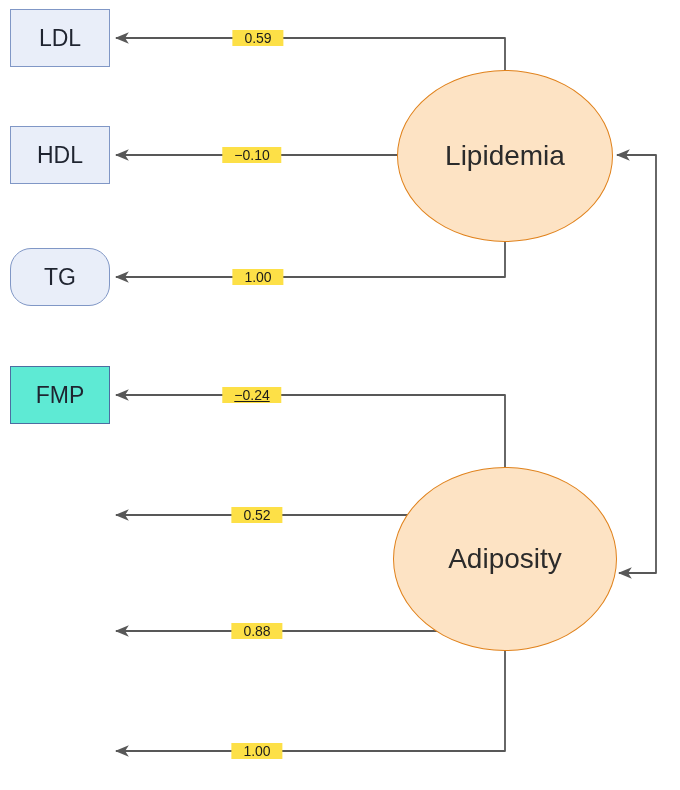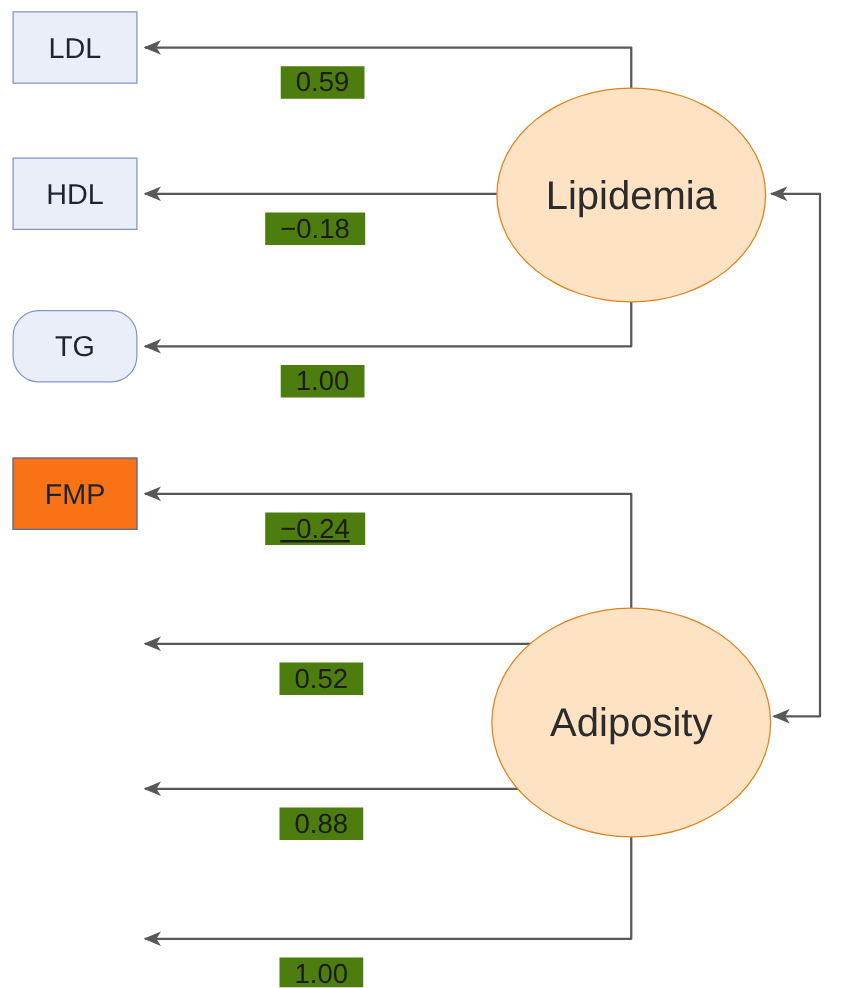--- a/index.html
+++ b/index.html
@@ -18,41 +18,40 @@
     left: 10px;
     width: 100px;
     height: 58px;
     display: flex;
     align-items: center;
     justify-content: center;
     font-size: 23px;
     color: #1f2430;
   }
   .ind-light { background: #e9eef9; border: 1.5px solid #8097c6; }
-  .ind-dark  { background: #f97316; border: 1.5px solid #4d6da1; text-align: center; }
+  .ind-dark  { background: #5eead4; border: 1.5px solid #4d6da1; text-align: center; }
   .latent {
     position: absolute;
     border-radius: 50%;
     background: #fde3c4;
     border: 1.7px solid #e0821c;
     display: flex;
     align-items: center;
     justify-content: center;
-    font-size: 32px;
+    font-size: 28px;
     color: #2b2b2b;
   }
   .loading {
     position: absolute;
     transform: translate(-50%, -50%);
-    background: #4d7c0f;
+    background: #fde047;
     padding: 0 12px;
-    font-size: 22px;
+    font-size: 14px;
     color: #1c1c1c;
     white-space: nowrap;
-    margin-top: 28px;
   }
 </style>
 </head>
 <body>
 
 <div class="canvas">
 
   <svg class="svg-layer" width="680" height="790" viewBox="0 0 680 790">
     <defs>
       <marker id="arrow" viewBox="0 0 12 10" refX="11" refY="5" markerWidth="14" markerHeight="12" markerUnits="userSpaceOnUse" orient="auto-start-reverse">
@@ -71,38 +70,38 @@
       <line x1="505" y1="631" x2="116" y2="631" marker-end="url(#arrow)"></line>
       <polyline points="505,573 505,751 116,751" marker-end="url(#arrow)"></polyline>
 
       <path d="M 617 155 L 656 155 L 656 573 L 619 573" marker-start="url(#arrow)" marker-end="url(#arrow)"></path>
     </g>
   </svg>
 
   <div class="latent" style="left:397px; top:70px; width:216px; height:172px;">
     <span>Lipidemia</span>
   </div>
-  <div class="latent" style="left:393px; top:486px; width:224px; height:184px;">
+  <div class="latent" style="left:393px; top:467px; width:224px; height:184px;">
     <span>Adiposity</span>
   </div>
 
   <div class="indicator ind-light" style="top:126px;">
     <span>HDL</span>
   </div>
   <div class="indicator ind-light" style="top:9px;">
     <span>LDL</span>
   </div>
   <div class="indicator ind-light" style="top:248px;border-radius:21px;">
     <span>TG</span>
   </div>
   <div class="indicator ind-dark" style="top:366px;">
     <span>FMP</span>
   </div>
 
   <div class="loading" style="left:258px; top:38px;">0.59</div>
-  <div class="loading" style="left:252px; top:155px;">−0.18</div>
+  <div class="loading" style="left:252px; top:155px;">−0.10</div>
   <div class="loading" style="left:258px; top:277px;">1.00</div>
   <div class="loading" style="left:252px; top:395px;text-decoration:underline;">−0.24</div>
   <div class="loading" style="left:257px; top:515px;">0.52</div>
   <div class="loading" style="left:257px; top:631px;">0.88</div>
   <div class="loading" style="left:257px; top:751px;">1.00</div>
 
 </div>
 
 </body></html>

